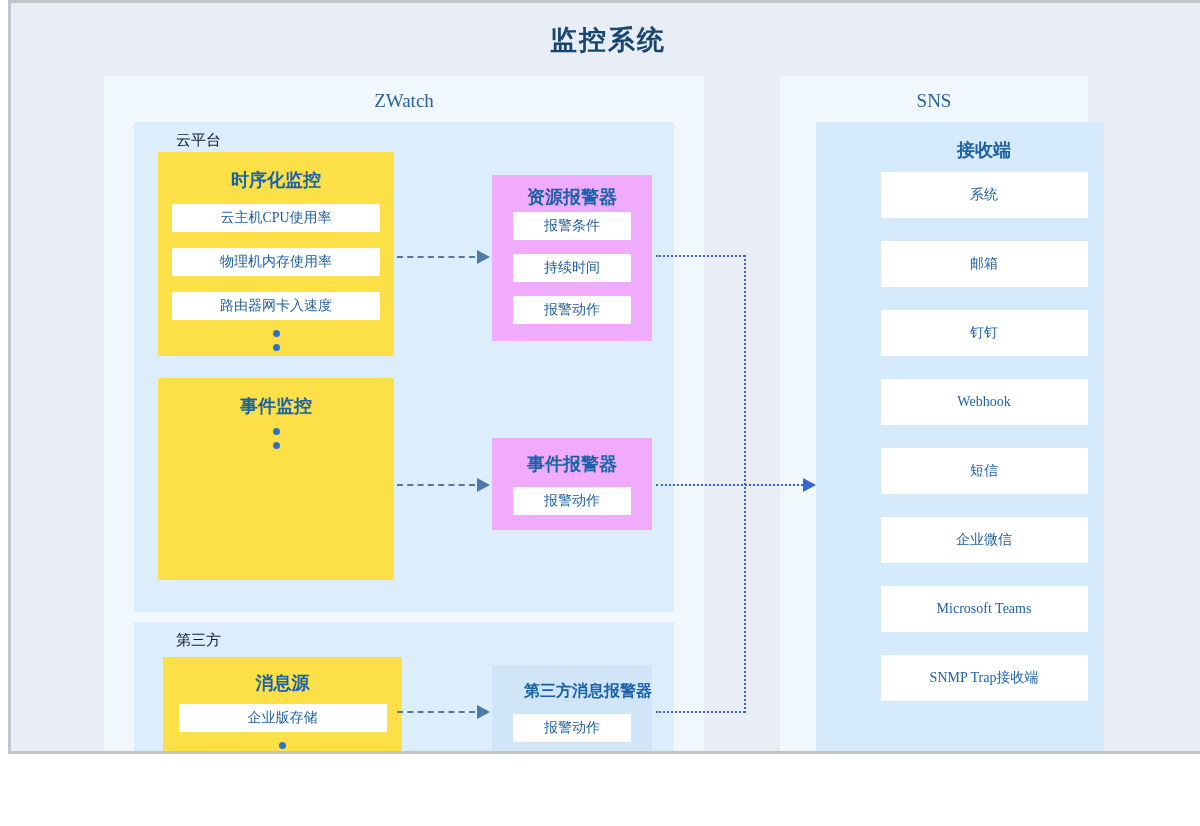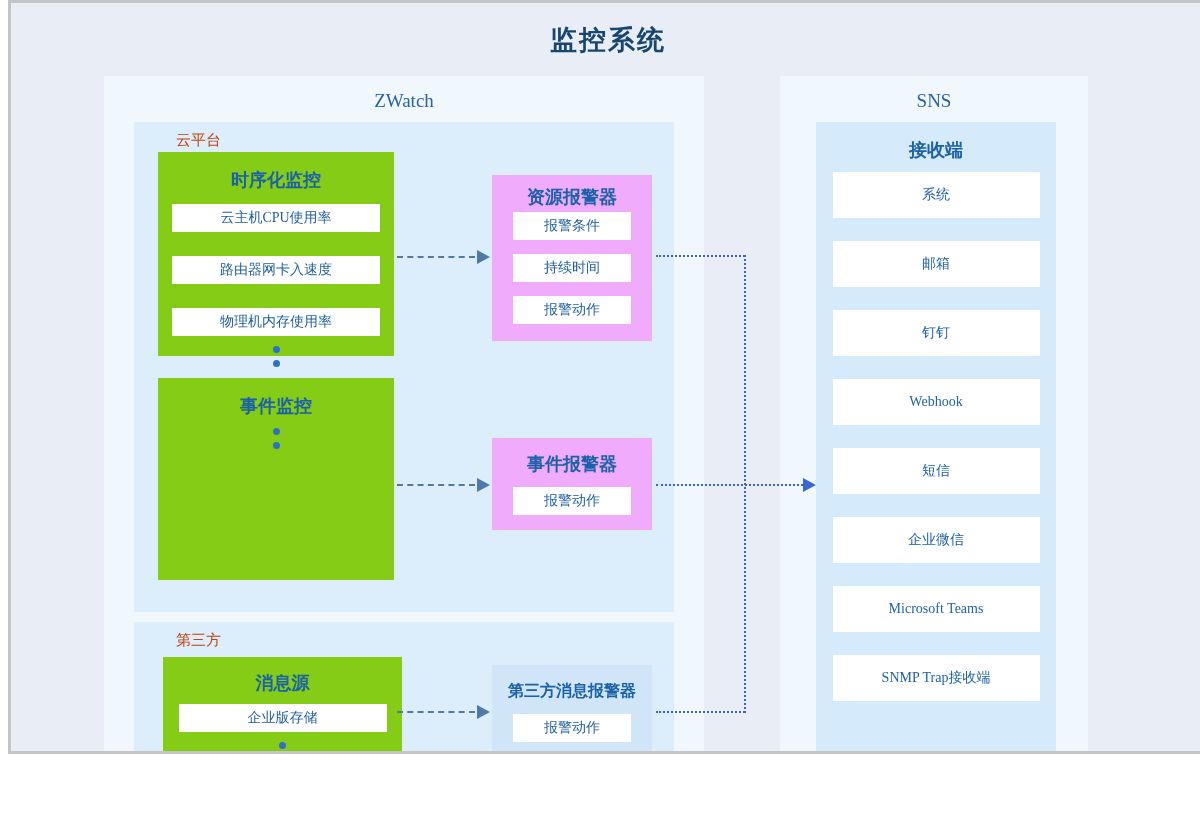--- a/index.html
+++ b/index.html
@@ -20,41 +20,41 @@
   .panel-zwatch { left:96px; top:76px; width:600px; height:744px; }
   .panel-sns    { left:772px; top:76px; width:308px; height:744px; }
   .panel-title  {
     position:absolute; top:14px; left:0; width:100%; text-align:center;
     font-size:19px; color:#26639f;
   }
 
   .section { position:absolute; background:#dceefb; }
   .section-cloud { left:126px; top:122px; width:540px; height:490px; }
   .section-third { left:126px; top:622px; width:540px; height:172px; }
-  .section-label { position:absolute; top:9px; left:42px; font-size:15px; color:#c2410c; }
+  .section-label { position:absolute; top:9px; left:42px; font-size:15px; color:#0f172a; }
 
-  .box { position:absolute; background:#84cc16; }
+  .box { position:absolute; background:#fde047; }
   .box-timeseries   { left:150px; top:152px; width:236px; height:204px; }
   .box-events       { left:150px; top:378px; width:236px; height:202px; }
   .box-sources      { left:155px; top:657px; width:239px; height:115px; }
   .box-alarm-res    { left:484px; top:175px; width:160px; height:166px; background:#f0abfc; }
   .box-alarm-evt    { left:484px; top:438px; width:160px; height:92px;  background:#f0abfc; }
   .box-alarm-third  { left:484px; top:665px; width:160px; height:95px;  background:#d0e6f8; }
-  .box-receiver     { left:808px; top:122px; width:240px; height:672px; background:#d5ebfb; }
+  .box-receiver     { left:808px; top:122px; width:240px; height:672px; background:#d5ebfb;padding-left:48px; }
 
   .box-header {
     text-align:center; font-size:18px; font-weight:600; color:#1a61a8;
     margin-top:16px; line-height:24px;
   }
   .box-alarm-res  .box-header { margin-top:10px; }
   .box-alarm-evt  .box-header, .box-alarm-third .box-header { margin-top:14px; }
-  .box-alarm-third .box-header { font-size:16px; }
+  .box-alarm-third .box-header { font-size:16px;text-align:right; }
   .box-sources .box-header { margin-top:14px; }
 
-  .items { display:flex; flex-direction:column; align-items:center; gap:24px; margin-top:12px; }
+  .items { display:flex; flex-direction:column; align-items:center; gap:16px; margin-top:12px; }
   .box-alarm-res .items { gap:14px; margin-top:3px; }
   .box-alarm-evt .items, .box-alarm-third .items { margin-top:11px; }
   .box-sources .items { margin-top:9px; }
 
   .item {
     background:#ffffff; width:208px; height:28px; line-height:28px;
     text-align:center; font-size:14px; color:#1e5d9e; white-space:nowrap;
   }
   .item-alarm { width:118px; }
 
@@ -100,22 +100,22 @@
   </div>
 
   <div class="section section-cloud">
     <div class="section-label">云平台</div>
   </div>
 
   <div class="box box-timeseries">
     <div class="box-header">时序化监控</div>
     <div class="items">
       <div class="item">云主机CPU使用率</div>
+      <div class="item">物理机内存使用率</div>
       <div class="item">路由器网卡入速度</div>
-      <div class="item">物理机内存使用率</div>
     </div>
     <div class="dots">
       <div class="dot"></div>
       <div class="dot"></div>
     </div>
   </div>
 
   <div class="box box-events">
     <div class="box-header">事件监控</div>
     <div class="dots">

